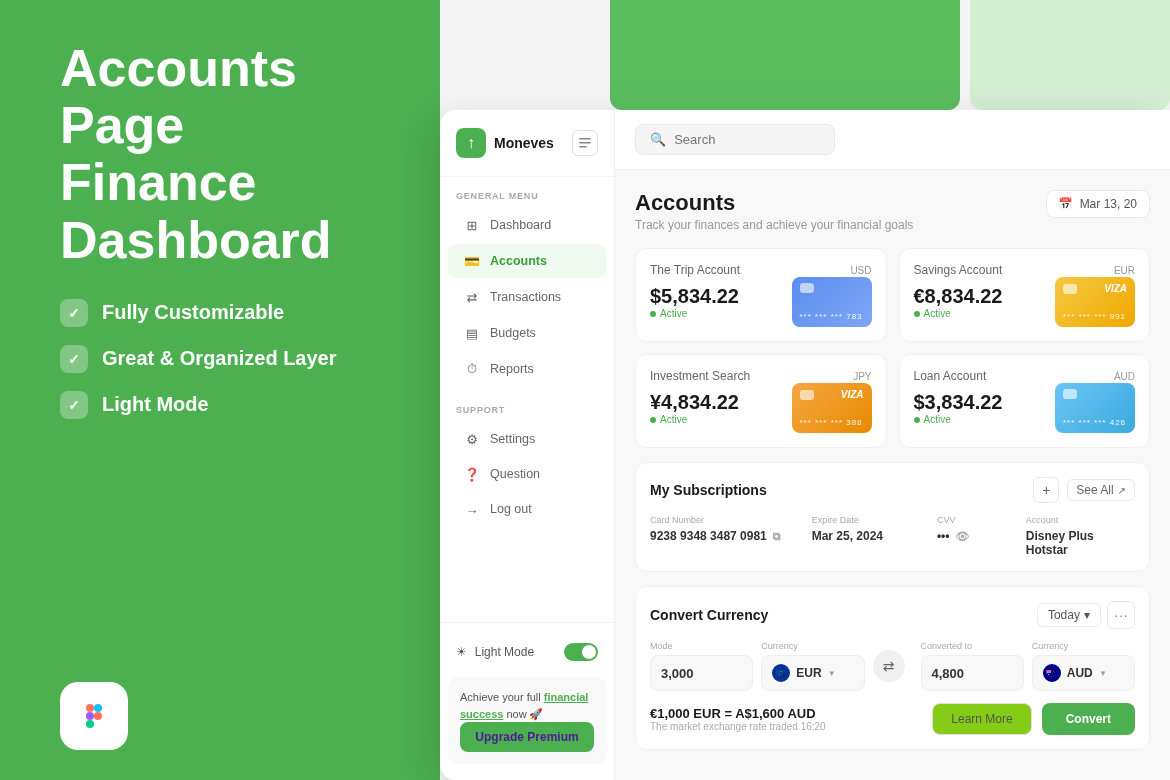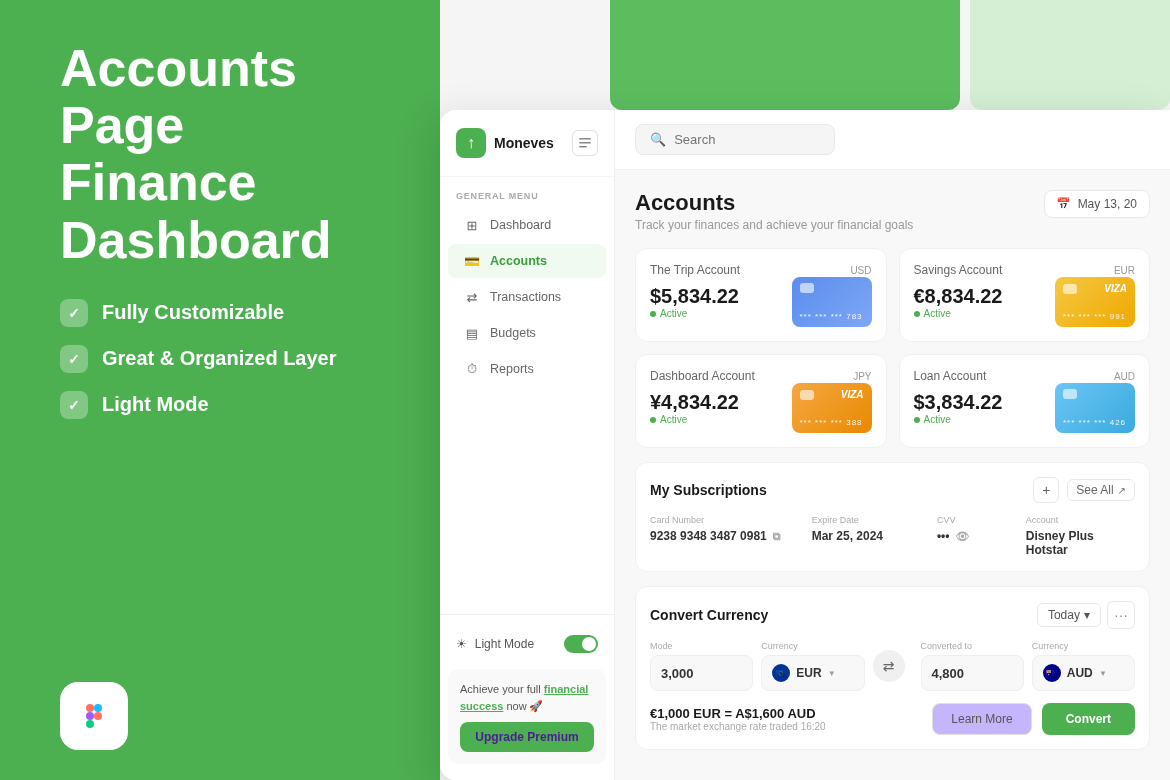--- a/index.html
+++ b/index.html
@@ -233,21 +233,20 @@
       background: #f9f9f9;
       border-radius: 10px;
       padding: 12px;
       margin: 4px 0;
     }
 
     .promo-text {
       font-size: 11px;
       color: #555;
       line-height: 1.5;
-      margin-bottom: 8px;
     }
 
     .promo-link {
       color: #4caf50;
       text-decoration: underline;
       font-weight: 600;
     }
 
     .upgrade-btn {
       width: 100%;
@@ -640,21 +639,21 @@
       color: #aaa;
     }
 
     .rate-actions {
       display: flex;
       gap: 10px;
     }
 
     .learn-more-btn {
       border: 1px solid #e0e0e0;
-      background: #c4b5fd;
+      background: #84cc16;
       border-radius: 8px;
       padding: 8px 18px;
       font-size: 12px;
       color: #555;
       cursor: pointer;
       font-weight: 500;
     }
 
     .convert-btn {
       background: #4caf50;
@@ -742,20 +741,35 @@
     </div>
     <div class="nav-item">
       <span class="nav-icon">▤</span>
       <span>Budgets</span>
     </div>
     <div class="nav-item">
       <span class="nav-icon">⏱</span>
       <span>Reports</span>
     </div>
 
+    <div class="sidebar-support-section">
+      <div class="sidebar-section-label">SUPPORT</div>
+      <div class="nav-item">
+        <span class="nav-icon">⚙</span>
+        <span>Settings</span>
+      </div>
+      <div class="nav-item">
+        <span class="nav-icon">❓</span>
+        <span>Question</span>
+      </div>
+      <div class="nav-item">
+        <span class="nav-icon">→</span>
+        <span>Log out</span>
+      </div>
+    </div>
 
     <div class="sidebar-footer">
       <div class="light-mode-row">
         <div class="light-mode-label">
           <span>☀</span>
           <span>Light Mode</span>
         </div>
         <div class="toggle-switch"></div>
       </div>
       <div class="promo-card">
@@ -778,21 +792,21 @@
 
     <div class="content-area">
 
       <div class="page-header">
         <div>
           <div class="page-title">Accounts</div>
           <div class="page-subtitle">Track your finances and achieve your financial goals</div>
         </div>
         <div class="date-badge">
           <span>📅</span>
-          <span>May 13, 20</span>
+          <span>Mar 13, 20</span>
         </div>
       </div>
 
       <div class="accounts-grid">
 
         <div class="account-card">
           <div class="card-header">
             <span class="card-name">The Trip Account</span>
             <span class="card-currency">USD</span>
           </div>
@@ -832,21 +846,21 @@
                 <div class="card-chip"></div>
                 <div class="visa-logo">VIZA</div>
               </div>
               <div class="card-dots">*** *** *** 991</div>
             </div>
           </div>
         </div>
 
         <div class="account-card">
           <div class="card-header">
-            <span class="card-name">Dashboard Account</span>
+            <span class="card-name">Investment Search</span>
             <span class="card-currency">JPY</span>
           </div>
           <div class="card-row">
             <div>
               <div class="card-amount">¥4,834.22</div>
               <div class="status-badge">
                 <div class="status-dot"></div>
                 <span>Active</span>
               </div>
             </div>

